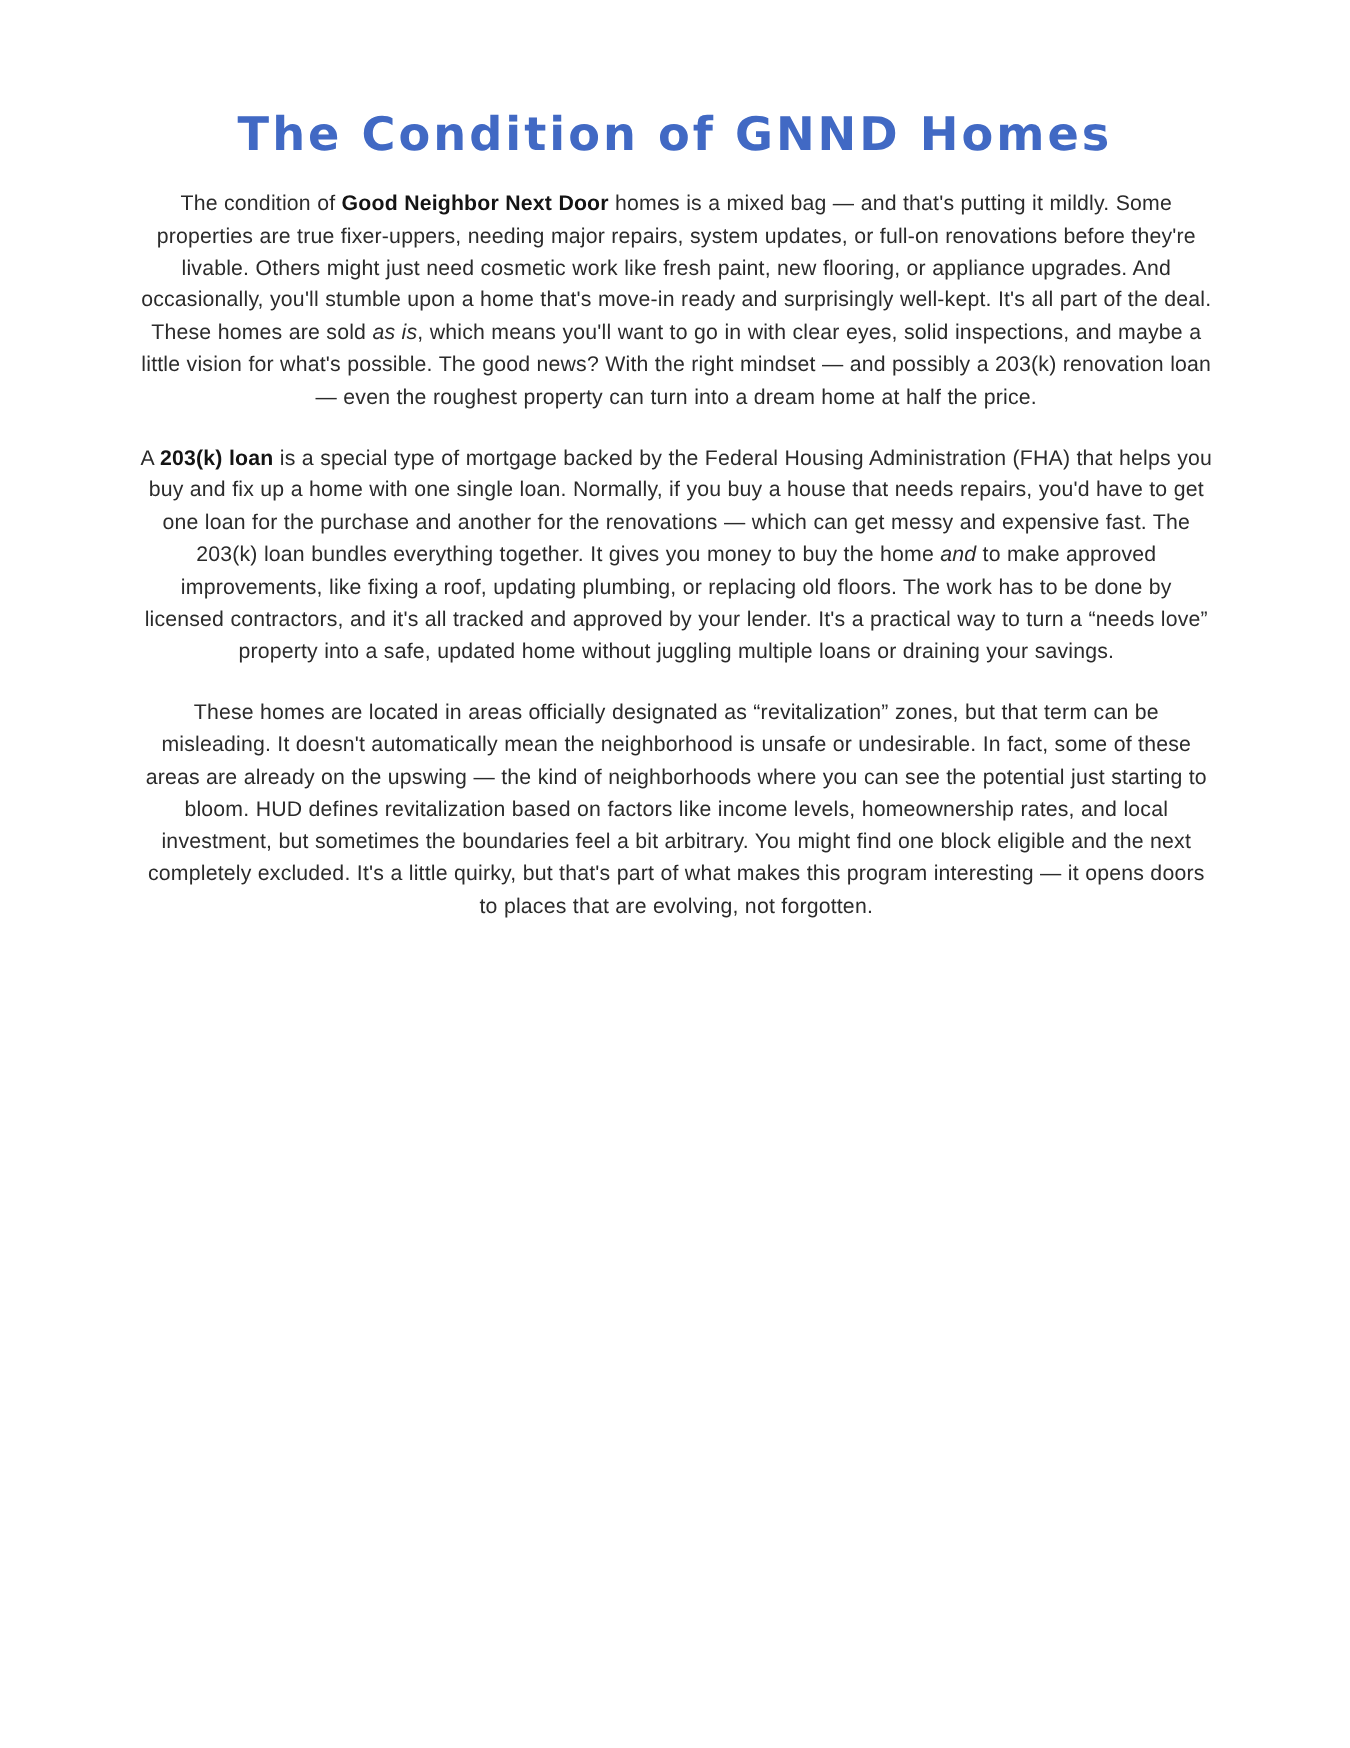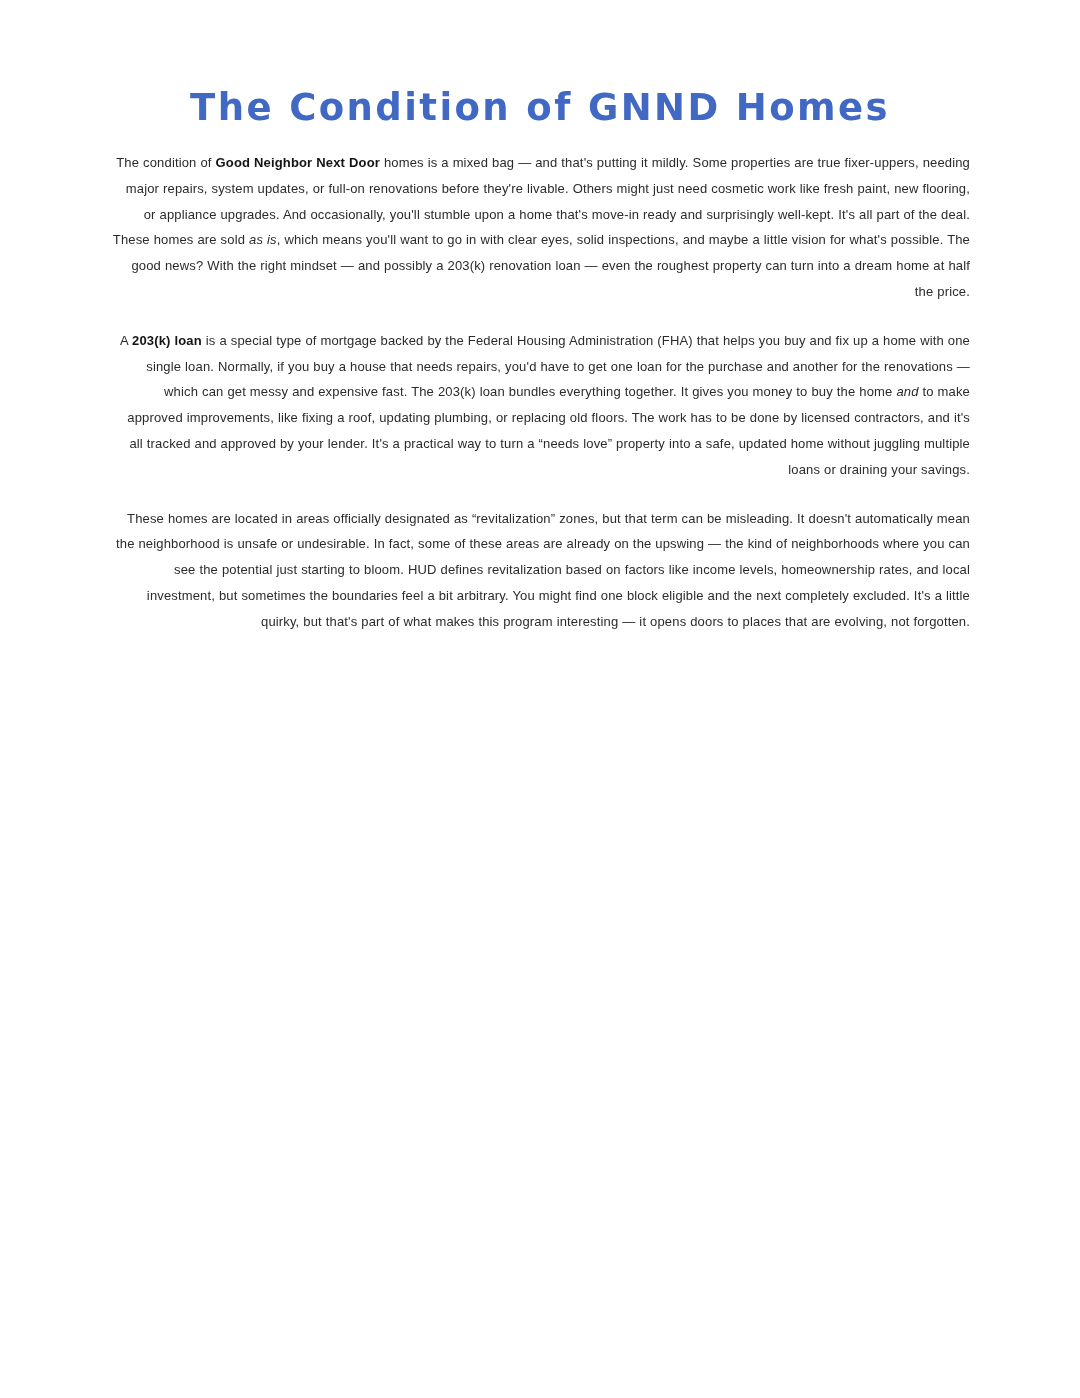--- a/index.html
+++ b/index.html
@@ -40,25 +40,25 @@
   }
 
   .body-wrap {
     position: absolute;
     top: 150px;
     left: 112px;
     width: 858px;
   }
 
   .para {
-    font-size: 13px;
+    font-size: 17px;
     line-height: 25.8px;
     color: #2b2b2b;
     margin: 0 0 23px 0;
-    text-align: right;
+    text-align: center;
     letter-spacing: 0.15px;
     word-spacing: 0.2px;
   }
   .para:last-child {
     margin-bottom: 15px;
   }
 
   .para b, .para .b {
     font-weight: 700;
     color: #141414;

